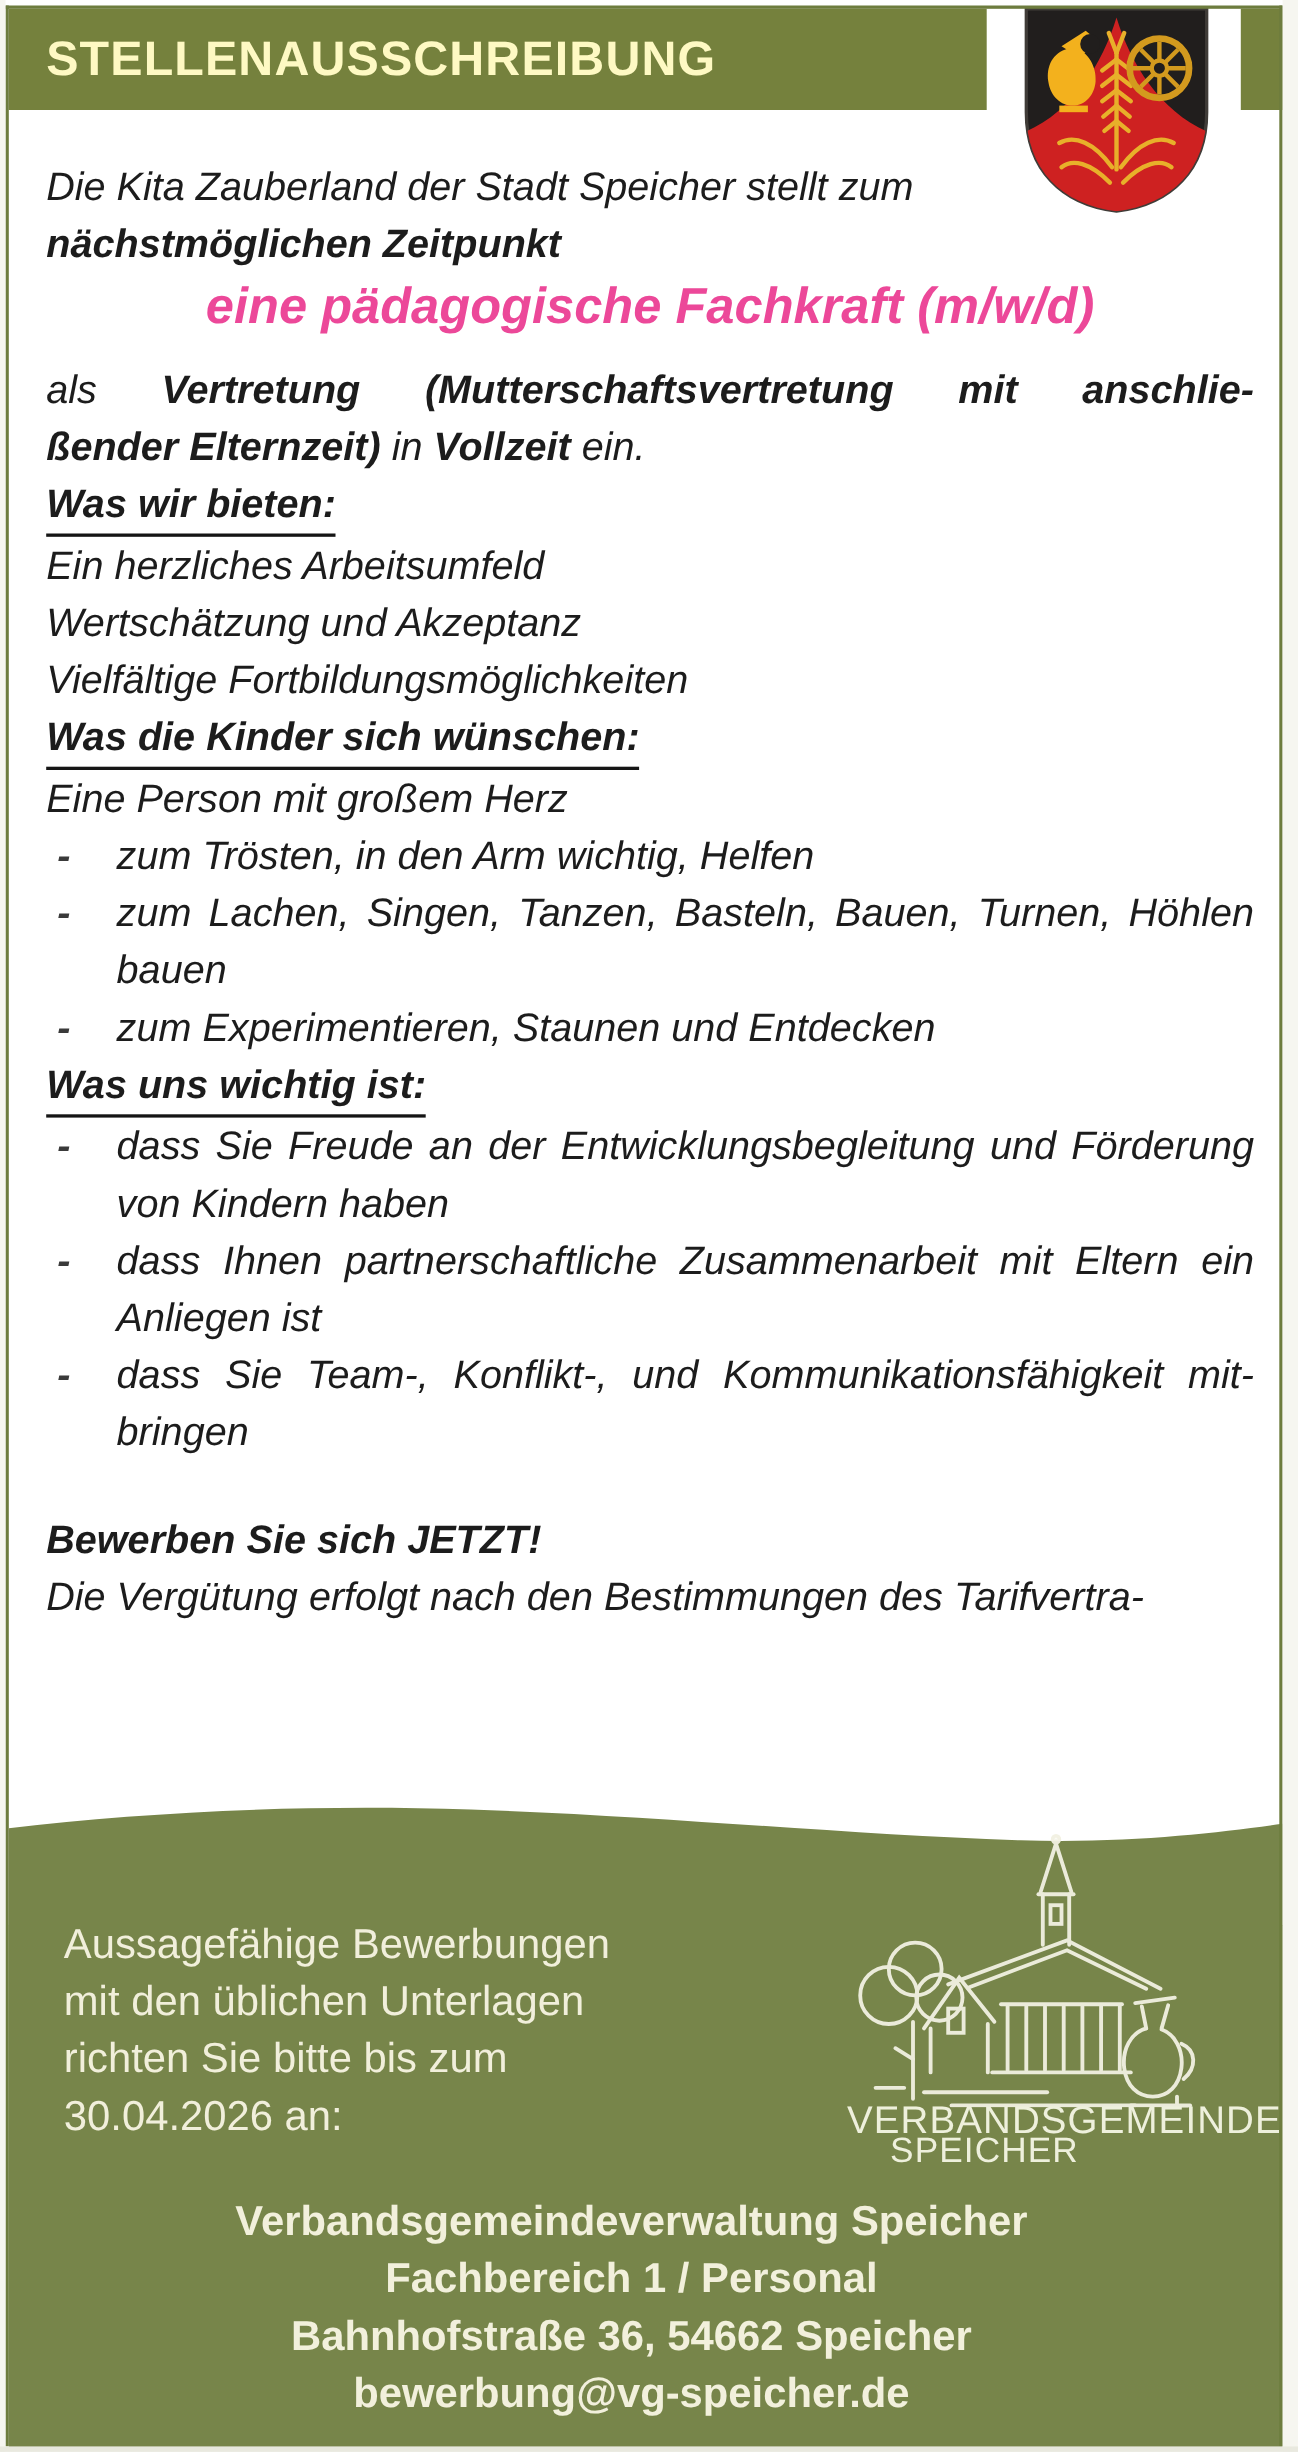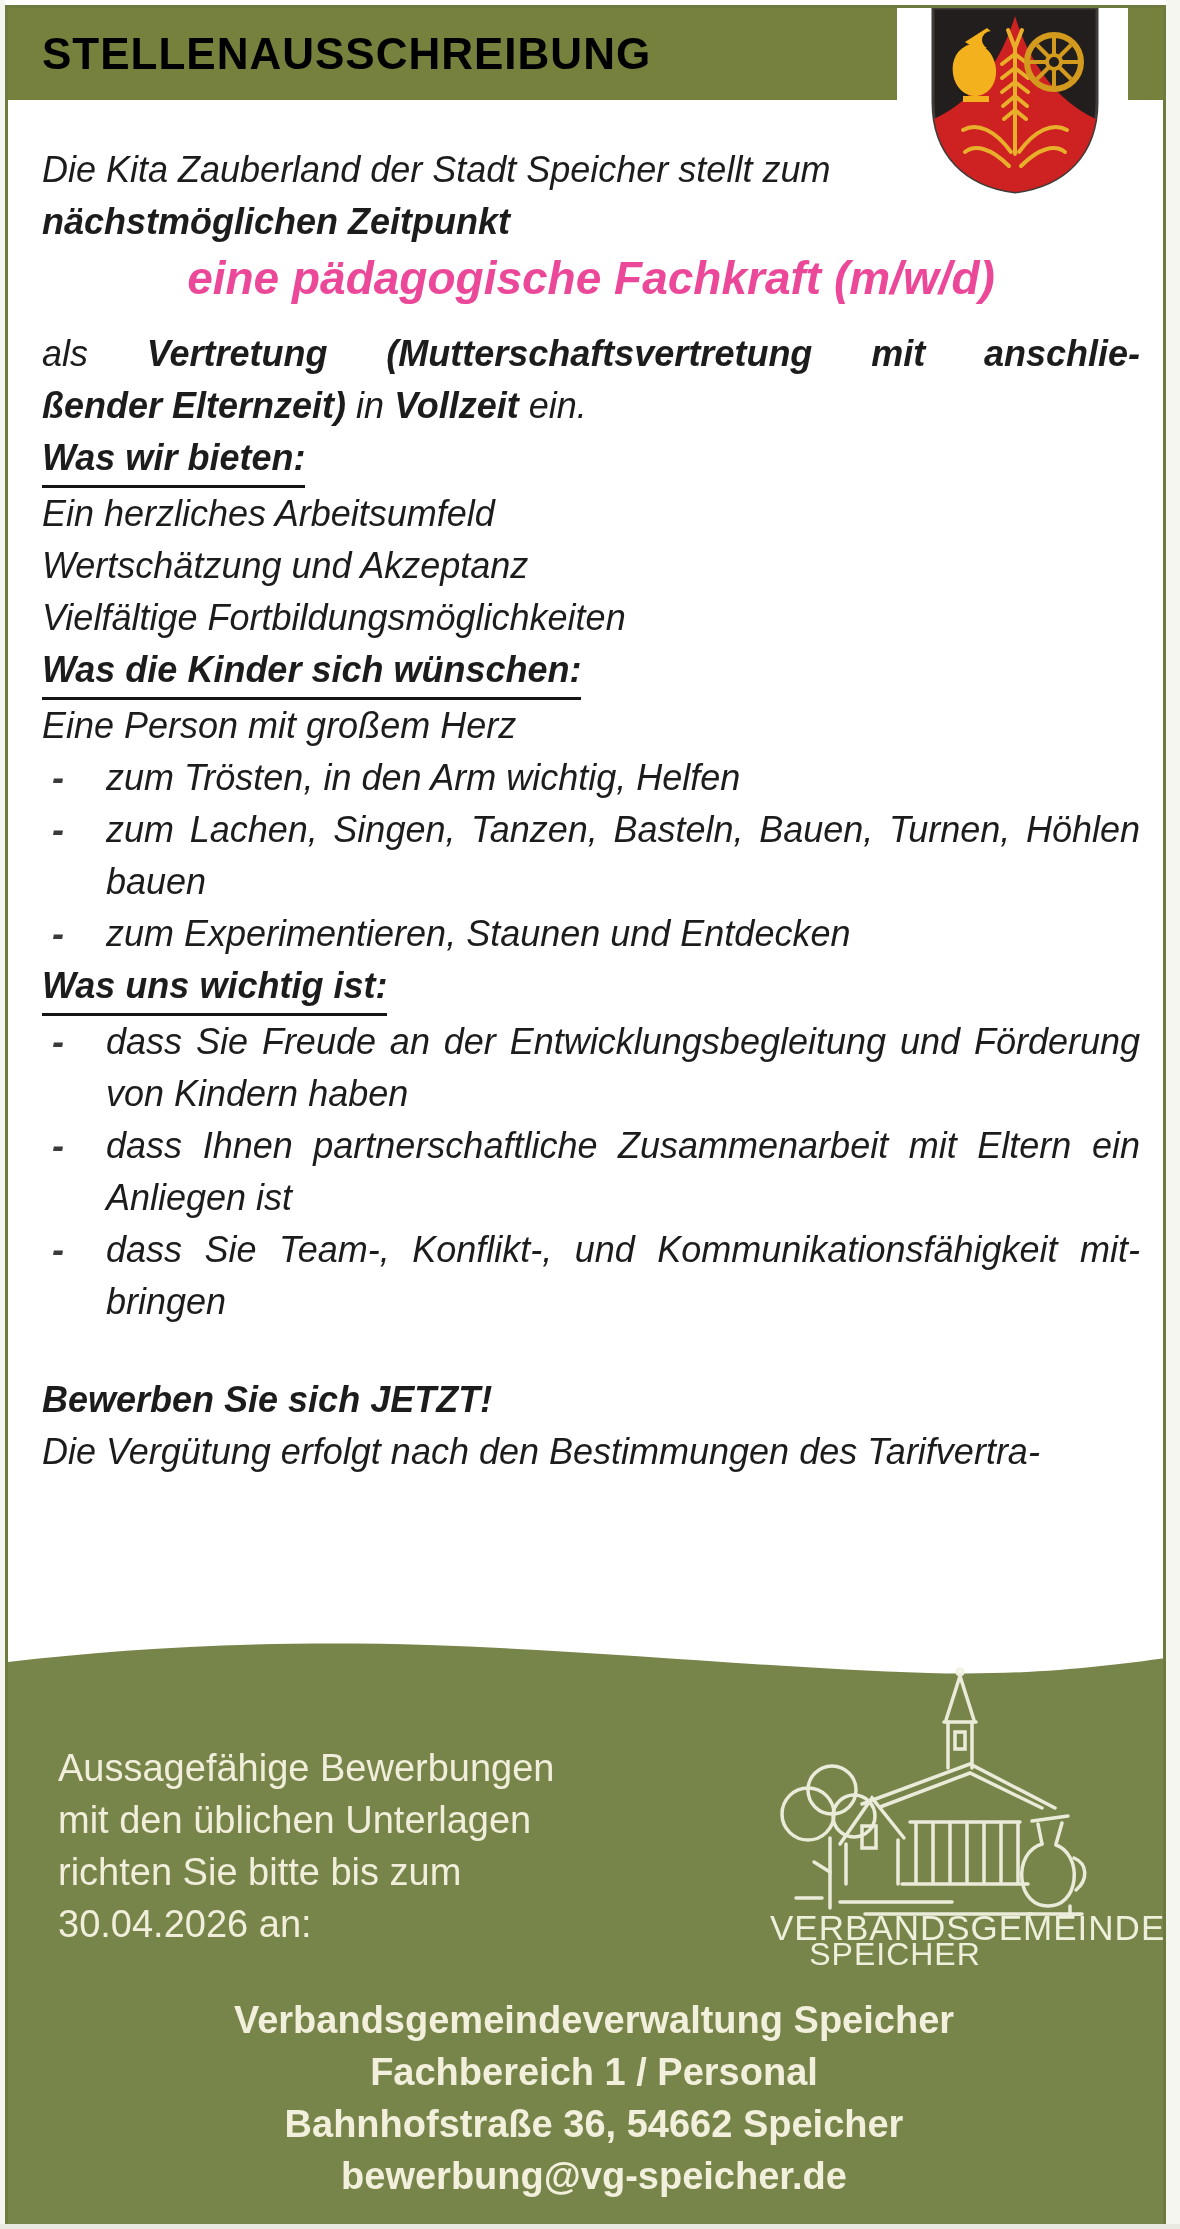--- a/index.html
+++ b/index.html
@@ -3,21 +3,21 @@
 <meta charset="utf-8">
 <style>
   html,body{margin:0;padding:0;background:#ffffff;}
   #page{position:relative;width:1180px;height:2229px;background:#ffffff;overflow:hidden;
         font-family:"Liberation Sans","DejaVu Sans",sans-serif;color:#1c1c1c;}
   .gutter{position:absolute;top:0;bottom:0;width:5px;background:#f6f6f0;z-index:6;}
   .frame{position:absolute;background:#6d7c3e;z-index:5;}
   
   .banner{position:absolute;left:8px;top:8px;width:889px;height:92px;background:#75813d;z-index:2;}
   .banner-title{position:absolute;left:34px;top:0;line-height:92px;font-size:44px;font-weight:bold;
-        letter-spacing:1px;color:#000000;white-space:nowrap;}
+        letter-spacing:1px;color:#fef9c3;white-space:nowrap;}
   .stub{position:absolute;left:1128px;top:8px;width:38px;height:92px;background:#75813d;z-index:2;}
   .crest{position:absolute;left:925px;top:2px;width:180px;height:196px;z-index:3;}
   
   .content{position:absolute;left:42px;top:144px;width:1098px;font-size:36px;line-height:52px;font-style:italic;}
   .t{min-height:52px;}
   .b{font-weight:bold;}
   .headline{margin-top:0;text-align:center;font-size:46px;line-height:60px;font-weight:bold;color:#ec4899;}
   .pospara{margin-top:20px;}
   .jst{text-align:justify;text-align-last:justify;}
   .sechead{}
@@ -28,21 +28,21 @@
   .apply{margin-top:46px;}
   .applyhead{font-weight:bold;}
   
   .wave{position:absolute;left:8px;top:1630px;width:1158px;height:121px;z-index:1;}
   .footer{position:absolute;left:8px;top:1750px;width:1158px;height:476px;background:#77854a;z-index:1;}
   .fleft{position:absolute;left:58px;top:1742px;width:620px;color:#f1efdb;font-size:38px;line-height:52px;z-index:2;}
   .vglogo{position:absolute;left:770px;top:1666px;width:320px;height:250px;z-index:2;}
   .vgword{position:absolute;left:770px;width:250px;text-align:center;color:#eef0dc;z-index:2;letter-spacing:1px;}
   .vgw1{top:1908px;font-size:35px;}
   .vgw2{top:1936px;font-size:32px;}
-  .fcontact{position:absolute;left:44px;top:1994px;width:1100px;text-align:center;color:#f2f0dc;
+  .fcontact{position:absolute;left:24px;top:1994px;width:1100px;text-align:center;color:#f2f0dc;
         font-size:38px;line-height:52px;font-weight:bold;z-index:2;}
   .bottomstrip{position:absolute;left:0;top:2224px;width:1180px;height:5px;background:#e9e9df;z-index:7;}
 </style>
 </head>
 <body>
 
 <div id="page">
 
   <div class="gutter" style="left:0;"></div>
   <div class="gutter" style="left:1166px;width:14px;"></div>

